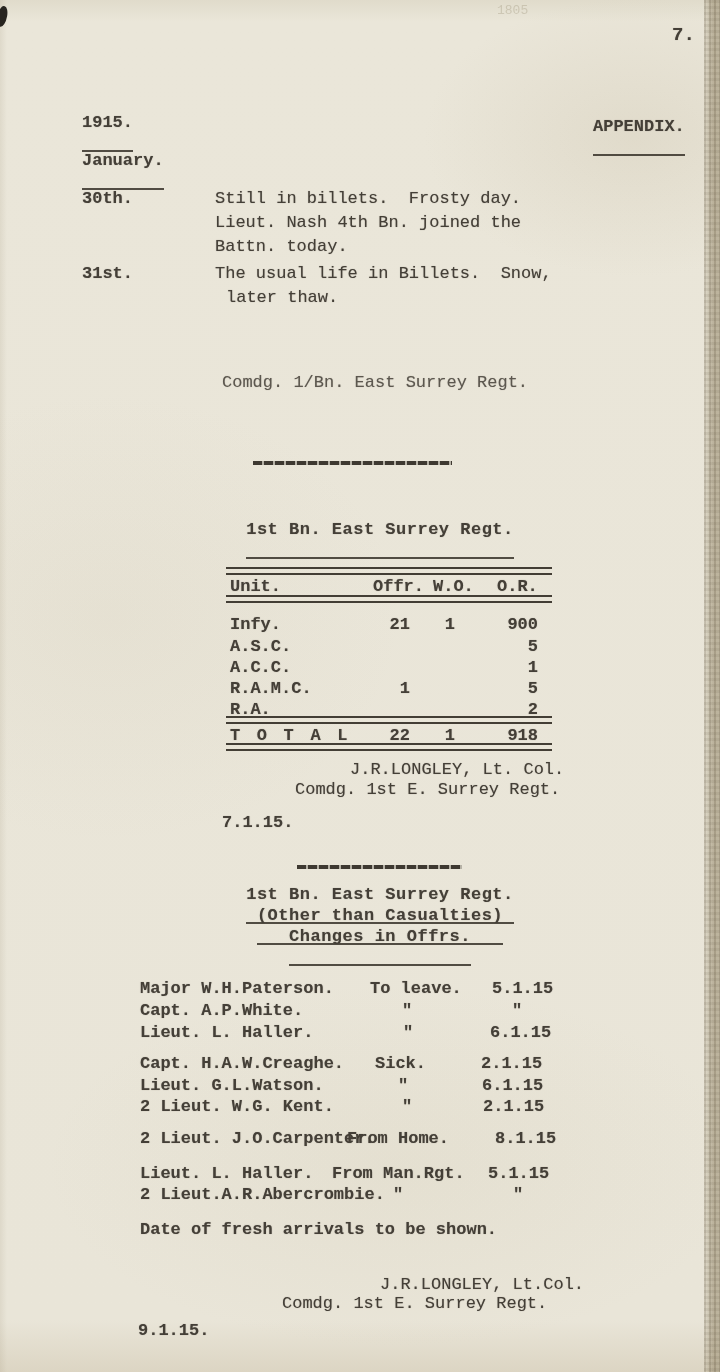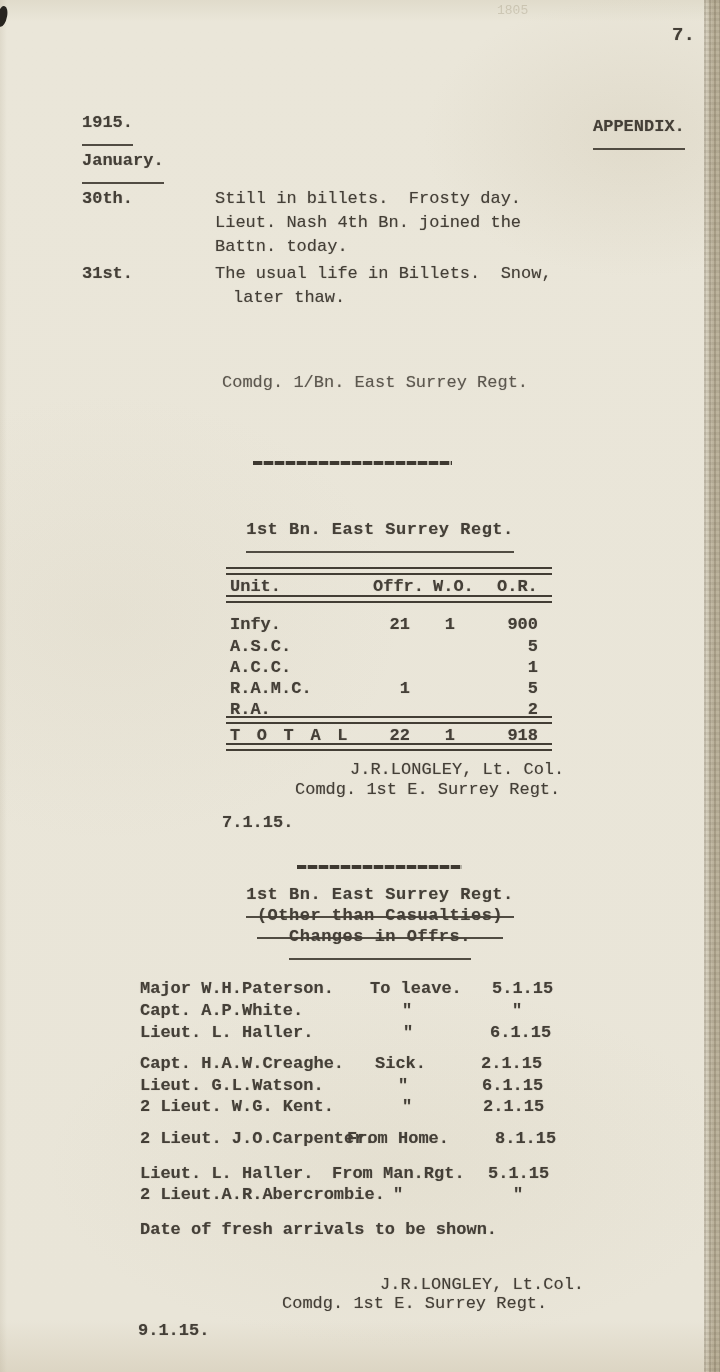--- a/index.html
+++ b/index.html
@@ -11,21 +11,21 @@
     background:
       radial-gradient(ellipse 300px 200px at 88% 10%, rgba(186,174,146,.20), transparent 70%),
       radial-gradient(ellipse 420px 320px at 15% 45%, rgba(192,182,156,.10), transparent 70%),
       radial-gradient(ellipse 500px 260px at 55% 85%, rgba(196,186,158,.13), transparent 70%),
       linear-gradient(90deg, rgba(150,138,112,.14) 0, rgba(150,138,112,0) 7px),
       linear-gradient(180deg, #e0dbcb 0, #eae6d9 22px, #e9e5d8 1320px, #dcd5c3 1372px);
   }
   .abs{position:absolute;white-space:pre;}
   .b{font-weight:bold;}
   .faded{opacity:.85;}
-  .ul{border-bottom:2px solid rgba(64,59,50,.9);padding-bottom:10px;}
+  .ul{border-bottom:2px solid rgba(64,59,50,.9);padding-bottom:16px;}
   .edge-r{
     position:absolute;top:0;right:0;width:16px;height:1372px;
     background:
       repeating-linear-gradient(180deg, rgba(90,80,60,.10) 0 3px, rgba(0,0,0,0) 3px 6px),
       repeating-linear-gradient(90deg, rgba(120,108,84,.30) 0 2px, rgba(190,180,156,.18) 2px 5px),
       linear-gradient(90deg, rgba(156,144,116,0) 0, rgba(150,137,108,.55) 9px, rgba(166,155,128,.66) 100%);
   }
   .mark-tl{position:absolute;left:-2px;top:6px;width:9px;height:21px;background:#27241f;
     border-radius:50% 50% 60% 40%;transform:rotate(10deg);}
   .watermark{position:absolute;left:497px;top:0;color:rgba(140,128,100,.28);font-size:13px;text-shadow:none;}
@@ -62,21 +62,21 @@
   <span class="abs b ul" style="left:593px;top:116px;">APPENDIX.</span>
   <span class="abs b ul" style="left:82px;top:150px;">January.</span>
 
   <span class="abs b" style="left:82px;top:188px;">30th.</span>
   <span class="abs" style="left:215px;top:188px;">Still in billets.  Frosty day.</span>
   <span class="abs" style="left:215px;top:212px;">Lieut. Nash 4th Bn. joined the</span>
   <span class="abs" style="left:215px;top:236px;">Battn. today.</span>
 
   <span class="abs b" style="left:82px;top:263px;">31st.</span>
   <span class="abs" style="left:215px;top:263px;">The usual life in Billets.  Snow,</span>
-  <span class="abs" style="left:233px;top:287px;">later thaw.</span>
+  <span class="abs" style="left:226px;top:287px;">later thaw.</span>
 
   <span class="abs faded" style="left:222px;top:372px;">Comdg. 1/Bn. East Surrey Regt.</span>
 
   <div class="dash" style="left:253px;top:461px;width:199px;"></div>
 
   <div class="center-wrap" style="top:519px;">
     <span class="ul b">1st Bn. East Surrey Regt.</span>
   </div>
 
   <div class="dbl" style="left:226px;top:567px;width:326px;"></div>

